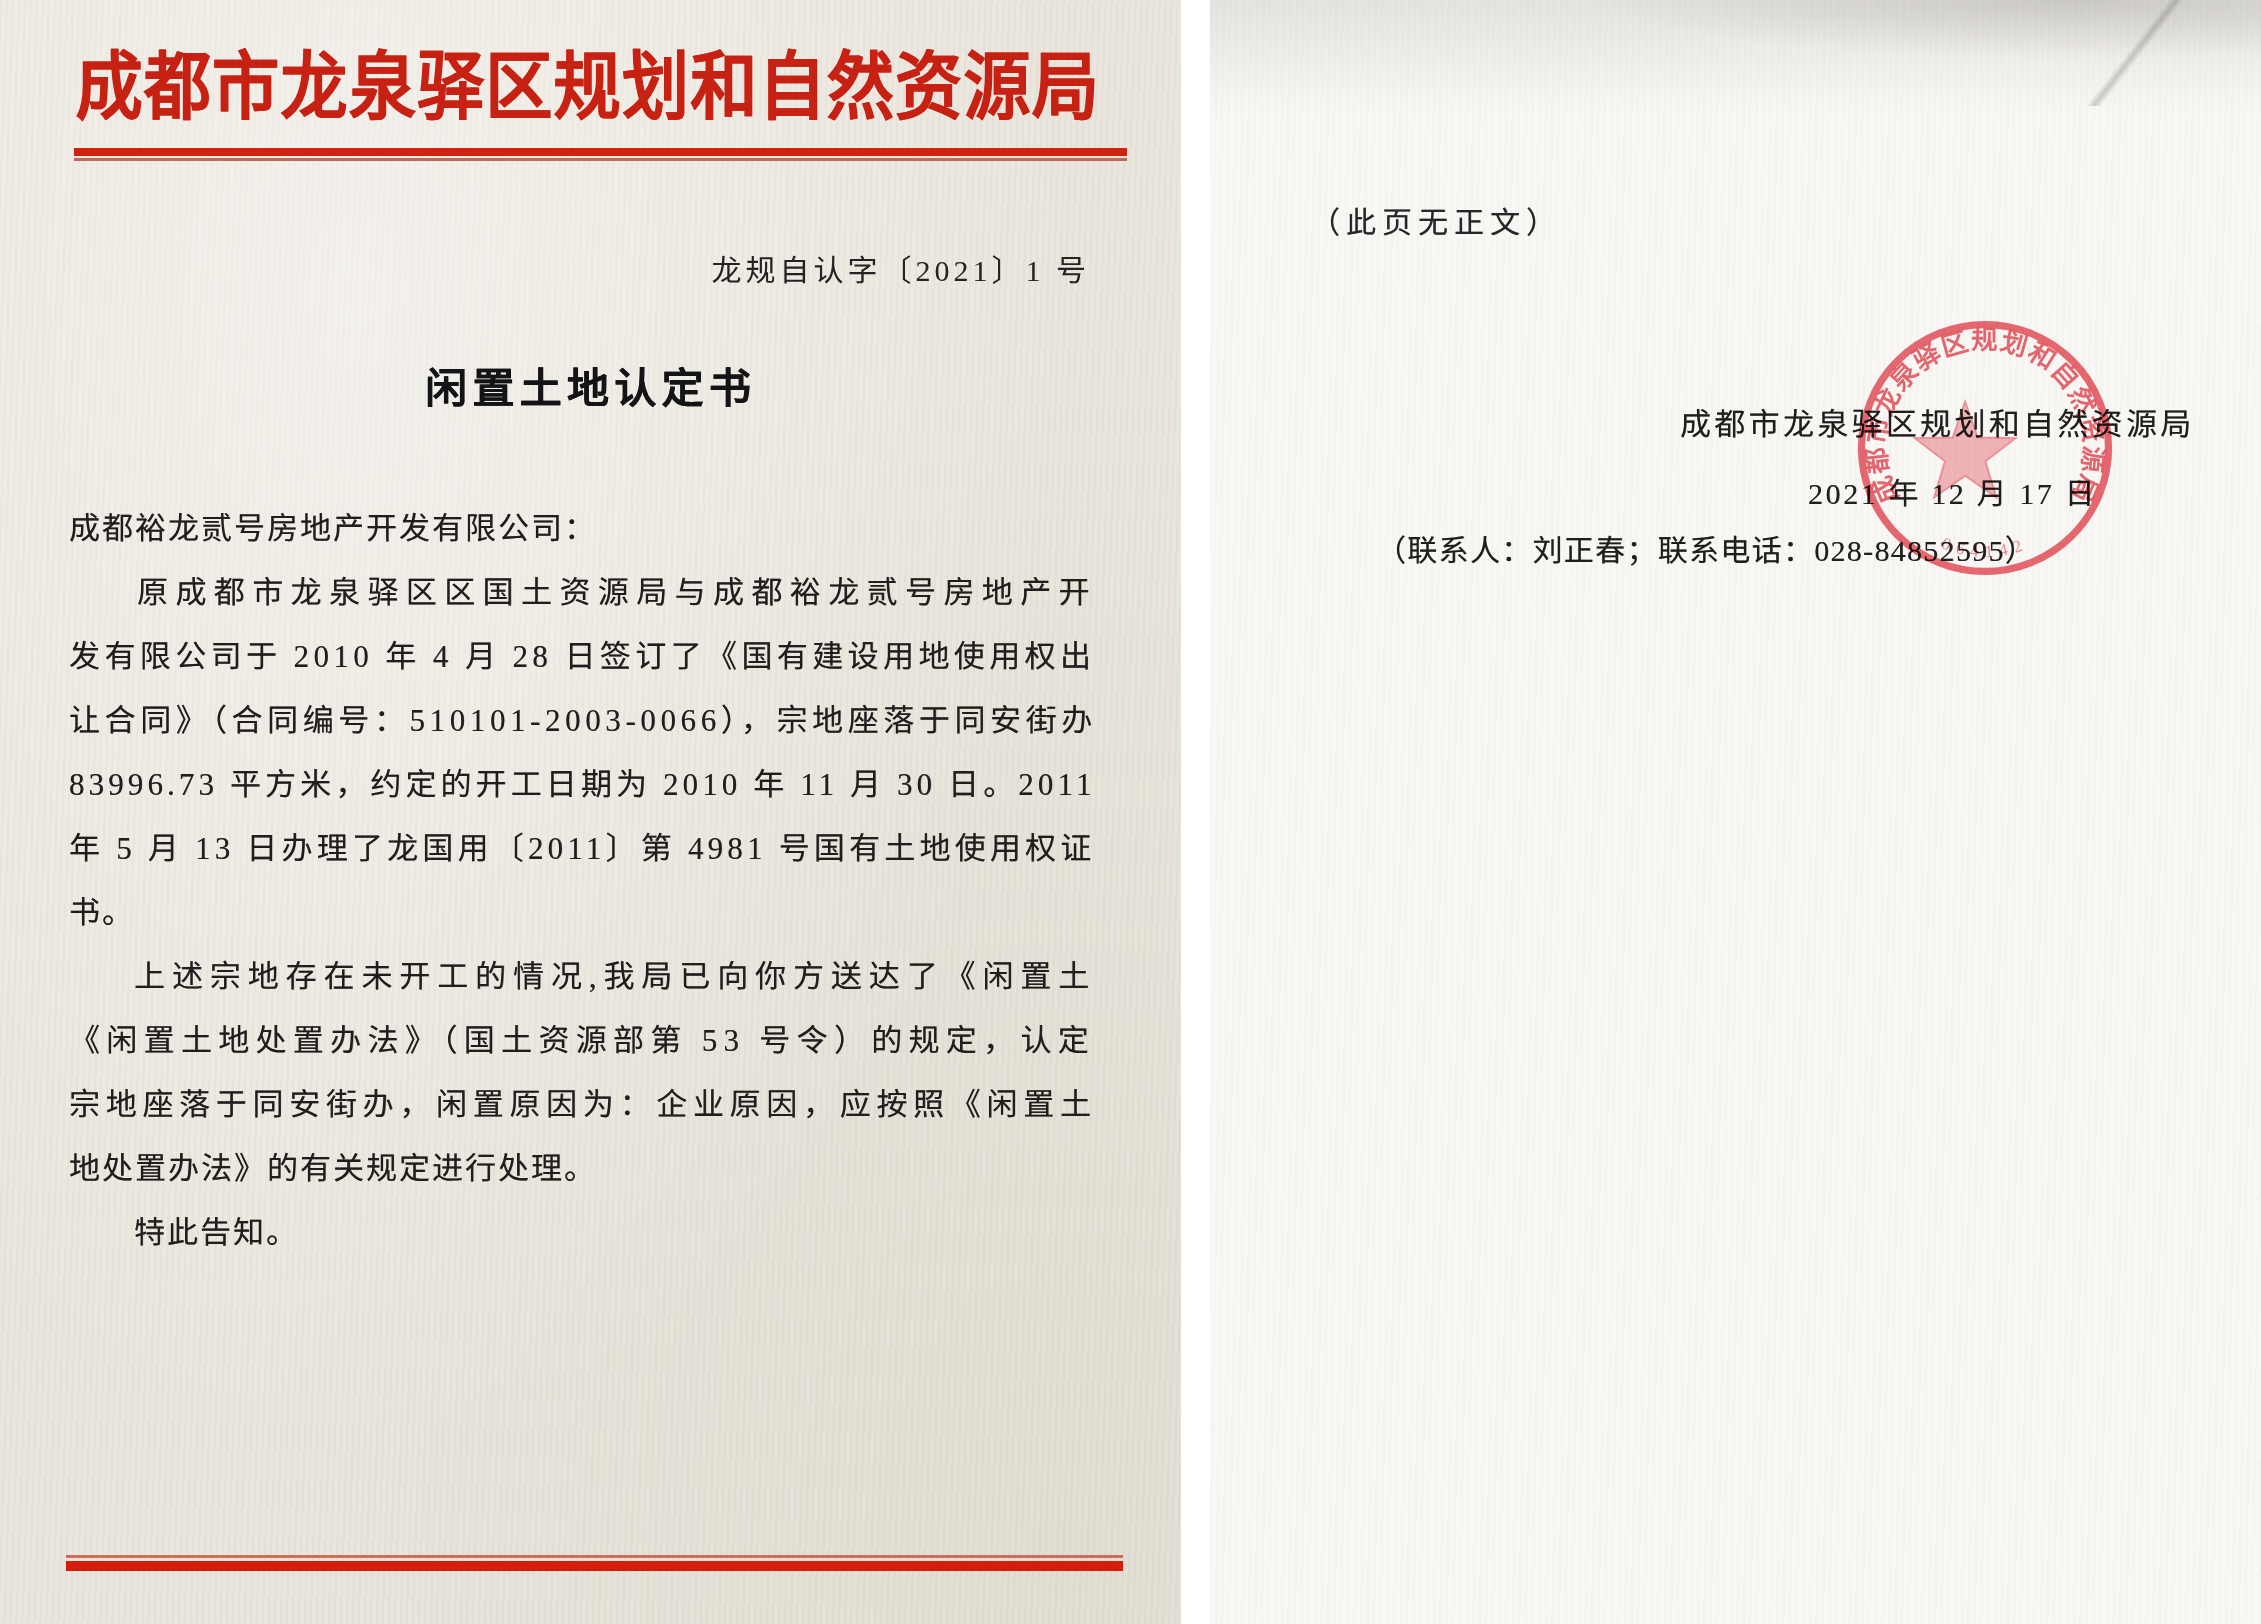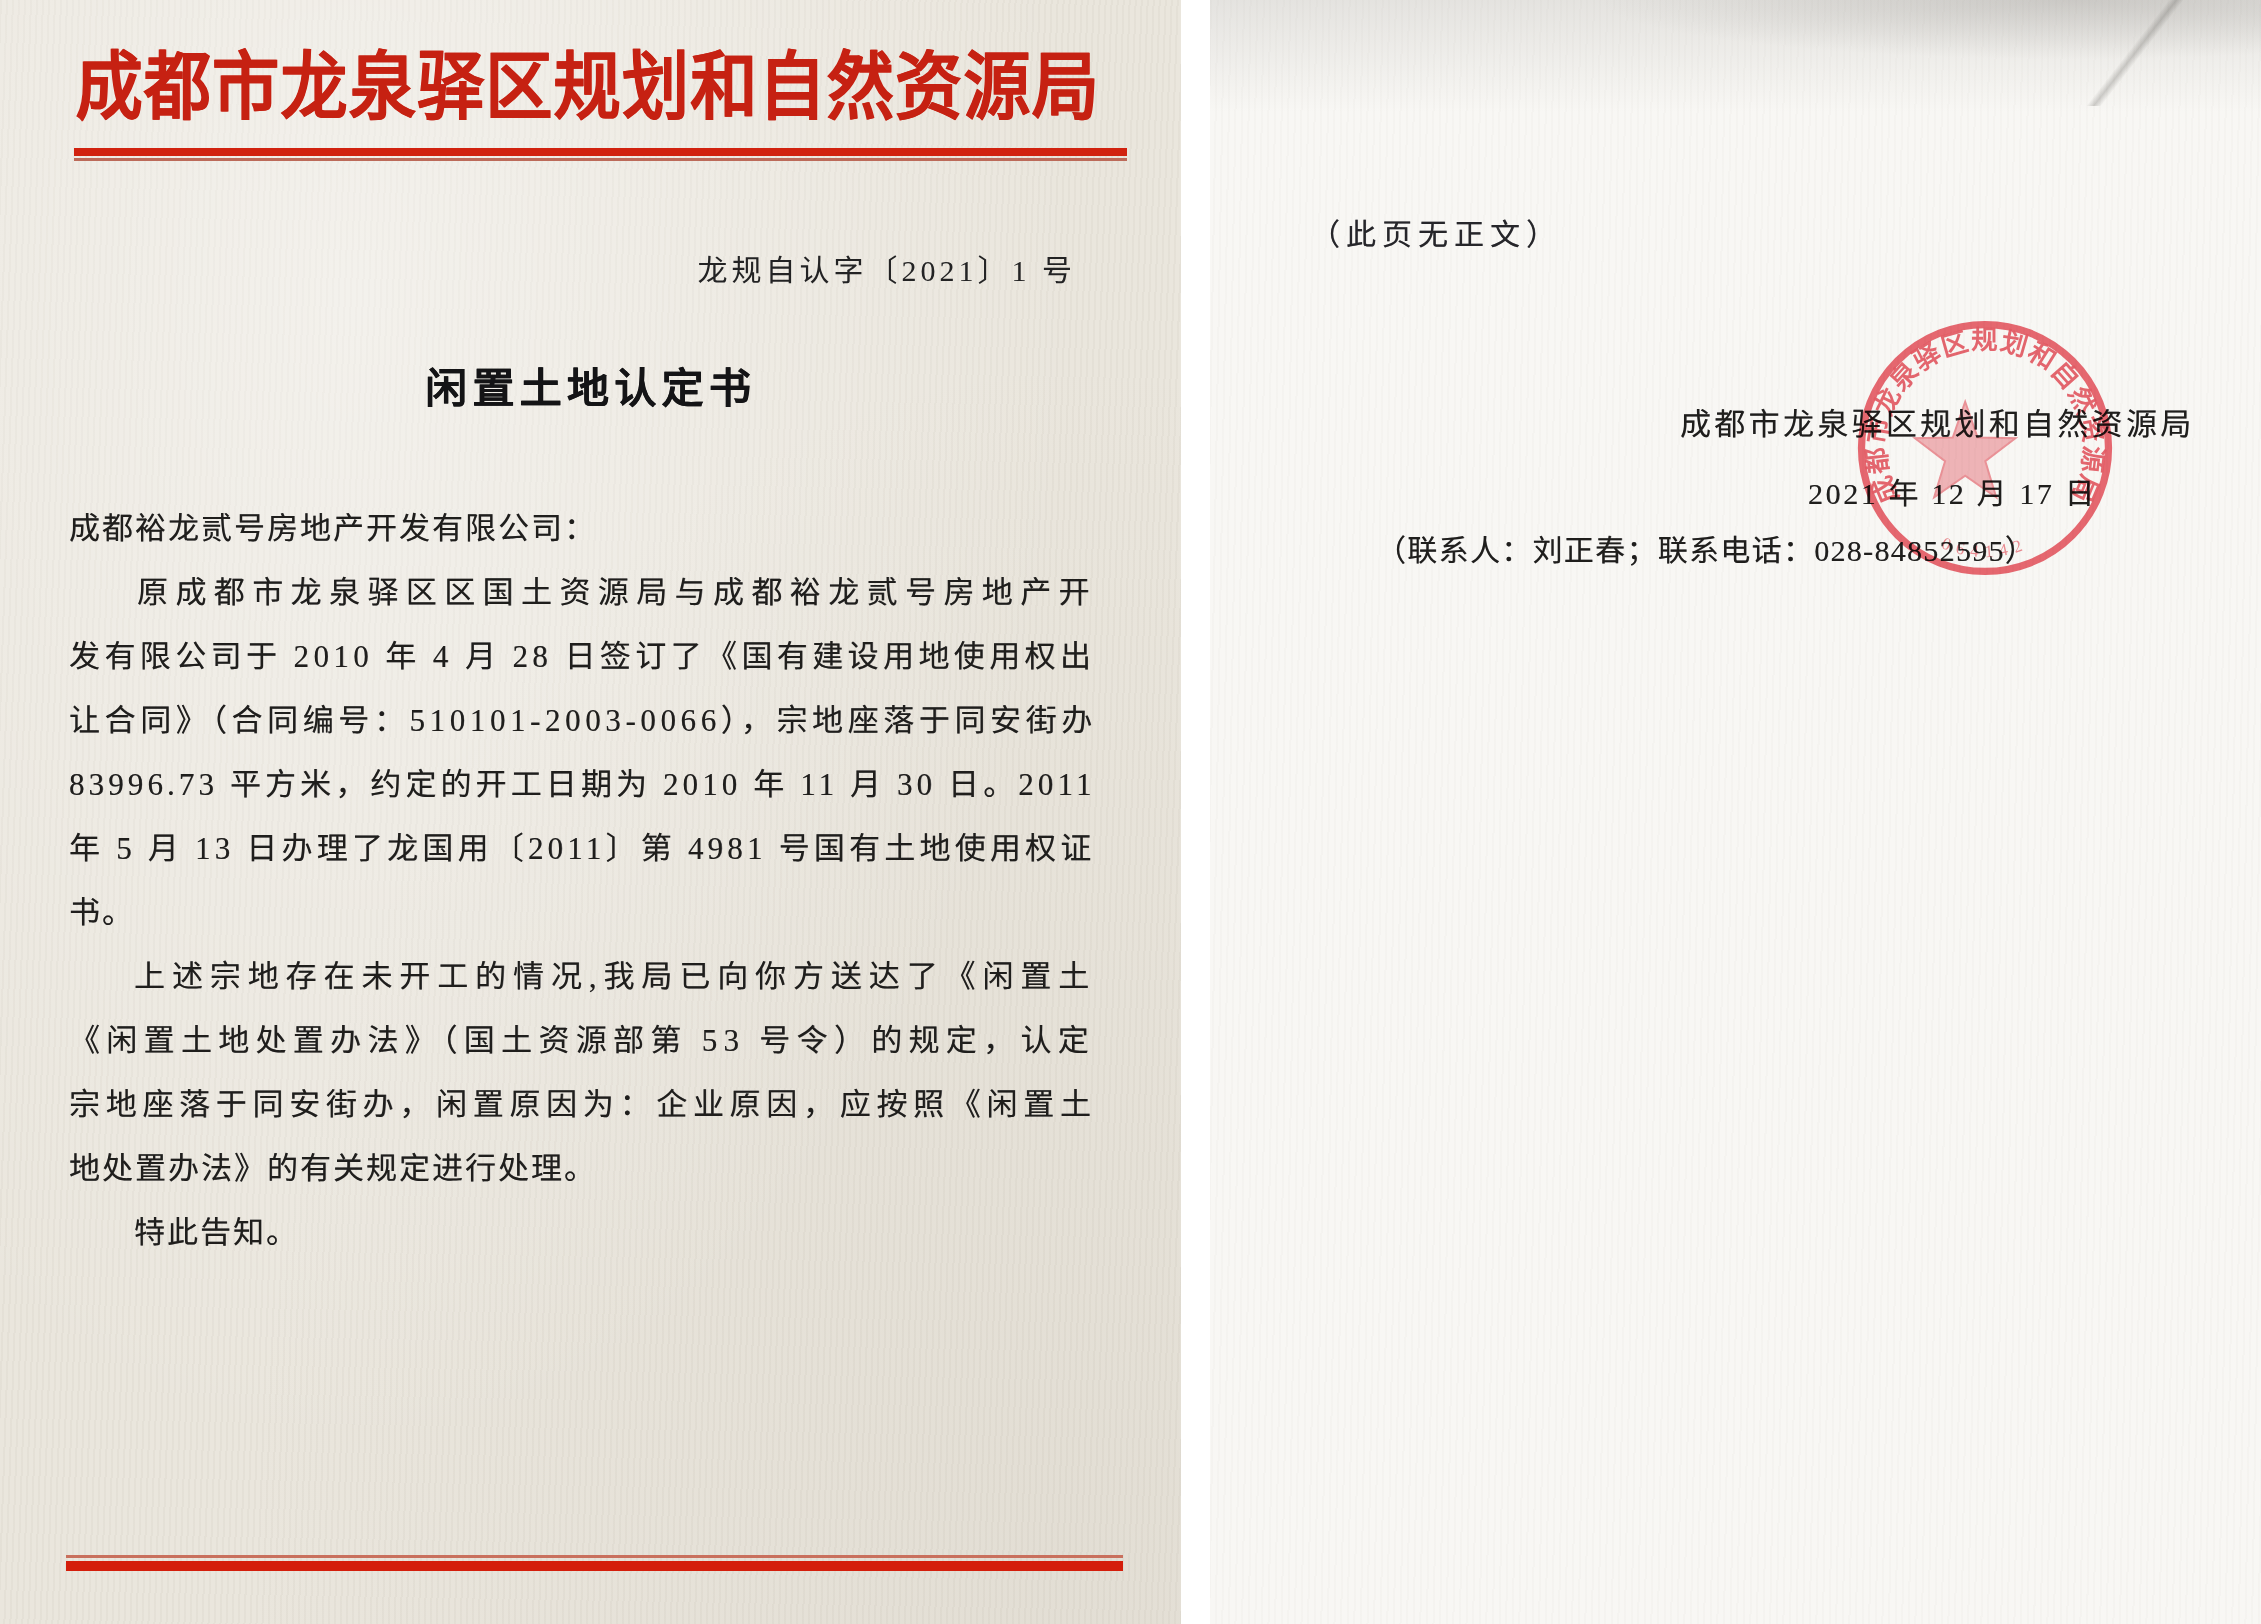--- a/index.html
+++ b/index.html
@@ -26,21 +26,21 @@
     font-size:67px;font-weight:700;
     letter-spacing:1.3px;
     color:#c62112;
     transform:scaleY(1.12);transform-origin:50% 0;
     text-shadow:0.7px 0 0 currentColor;
     white-space:nowrap;
   }
   .rule-top-thick{position:absolute;left:74px;width:1053px;top:148px;height:8px;background:#d1220f;}
   .rule-top-thin {position:absolute;left:74px;width:1053px;top:158px;height:2.6px;background:#bc6a59;}
   .doc-number{
-    position:absolute;top:246px;right:105px;
+    position:absolute;top:246px;right:91px;
     font-size:30px;color:#232324;letter-spacing:4px;white-space:nowrap;
   }
   .doc-title{
     position:absolute;left:0;right:0;top:354px;
     text-align:center;
     font-size:42px;font-weight:700;color:#141416;
     letter-spacing:5.3px;
     text-shadow:0.4px 0 0 currentColor;
   }
   .body-text{
@@ -68,21 +68,20 @@
   }
   .page-right::before{ 
     content:"";position:absolute;right:40px;top:0;width:172px;height:106px;
     background:linear-gradient(128deg, rgba(0,0,0,0) 47%, rgba(90,88,84,.28) 50%, rgba(0,0,0,0) 53%);
     pointer-events:none;
   }
   .no-text-note{
     position:absolute;left:100px;top:198px;
     font-size:30px;color:#26262a;letter-spacing:6px;white-space:nowrap;
     text-shadow:0.3px 0 0 rgba(30,30,40,.55);
-    margin-top:12px;
   }
   .sign-agency{
     position:absolute;left:470px;top:399px;
     font-size:31px;color:#1f1e1c;letter-spacing:3.3px;white-space:nowrap;
     text-shadow:0.3px 0 0 rgba(30,30,40,.55);
   }
   .sign-date{
     position:absolute;left:598px;top:469px;
     font-size:30px;color:#1f1e1c;letter-spacing:2.6px;white-space:nowrap;
     text-shadow:0.3px 0 0 rgba(30,30,40,.55);

